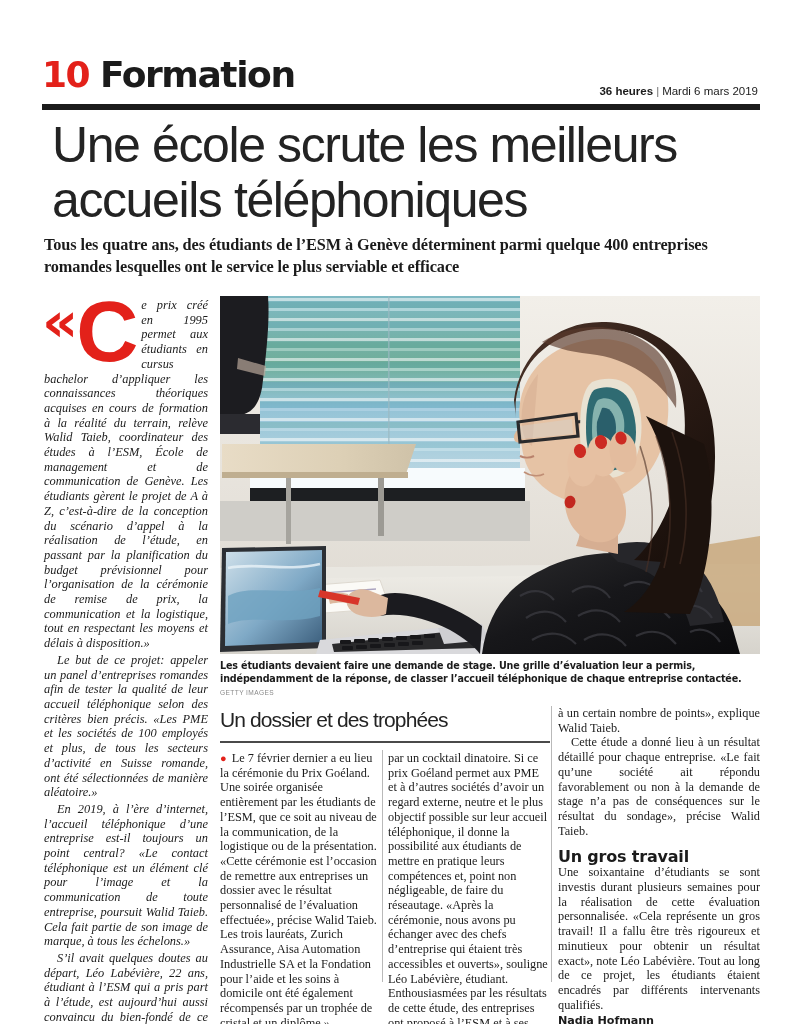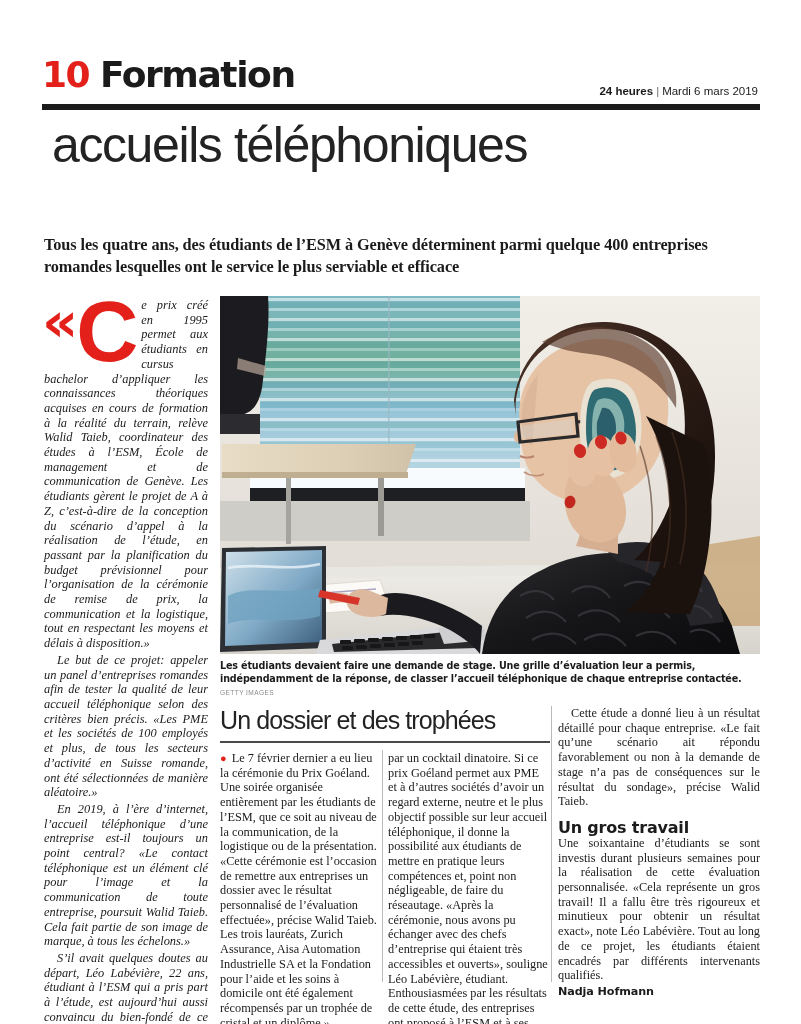--- a/index.html
+++ b/index.html
@@ -84,21 +84,21 @@
   }
   .credit{
     font-family:"Liberation Sans",sans-serif;font-weight:normal;
     font-size:6.6px;letter-spacing:0.4px;color:#8a8a8a;
   }
 
   
   .sec2-title{
     position:absolute;left:220px;top:706px;width:330px;
     font-family:"Liberation Sans",sans-serif;font-weight:300;
-    font-size:25px;line-height:28px;letter-spacing:-0.9px;color:#232323;
+    font-size:21px;line-height:28px;letter-spacing:-0.9px;color:#232323;
   }
   .sec2-rule{position:absolute;left:220px;top:741px;width:330px;height:1.6px;background:#4a4a4a;}
 
   .lowcol{
     position:absolute;font-size:12.3px;line-height:14.7px;
     text-align:justify;hyphens:auto;color:#1b1b1b;
   }
   .lowcol p{margin:0;text-indent:13px;}
   .lowcol p.noindent{text-indent:0;}
   .lowcol.c2{left:220px;top:751px;width:159px;text-align:left;}
@@ -117,26 +117,27 @@
 <body>
 
 <div class="page">
 
   <div class="masthead">
     <div class="mh-left">
       <span class="mh-pagenum">10</span>
       <span class="mh-section">Formation</span>
     </div>
     <div class="mh-right">
-      <span class="mh-brand">24 heures</span><span class="mh-sep">|</span><span>Mardi 6 mars 2019</span>
+      <span class="mh-brand">36 heures</span><span class="mh-sep">|</span><span>Mardi 6 mars 2019</span>
     </div>
   </div>
   <div class="mh-rule"></div>
 
   <div class="headline">
+    <div>Une école scrute les meilleurs</div>
     <div>accueils téléphoniques</div>
   </div>
 
   <div class="standfirst">Tous les quatre ans, des étudiants de l’ESM à Genève déterminent parmi quelque 400 entreprises romandes lesquelles ont le service le plus serviable et efficace</div>
 
   <div class="col1">
     <div class="dropwrap">
       <span class="guillemet">«</span>
       <span class="dropcap">C</span>
       <p class="noindent">e prix créé en 1995 permet aux étudiants en cursus bachelor d’appliquer les connaissances théoriques acquises en cours de formation à la réalité du terrain, relève Walid Taieb, coordinateur des études à l’ESM, École de management et de communication de Genève. Les étudiants gèrent le projet de A à Z, c’est-à-dire de la conception du scénario d’appel à la réalisation de l’étude, en passant par la planification du budget prévisionnel pour l’organisation de la cérémonie de remise de prix, la communication et la logistique, tout en respectant les moyens et délais à disposition.»</p>
@@ -381,19 +382,20 @@
   <div class="lowcol c2">
     <p class="noindent"><span class="bullet">●</span> <span>Le 7 février dernier a eu lieu la cérémonie du Prix Goéland. Une soirée organisée entièrement par les étudiants de l’ESM, que ce soit au niveau de la communication, de la logistique ou de la présentation. «Cette cérémonie est l’occasion de remettre aux entreprises un dossier avec le résultat personnalisé de l’évaluation effectuée», précise Walid Taieb. Les trois lauréats, Zurich Assurance, Aisa Automation Industrielle SA et la Fondation pour l’aide et les soins à domicile ont été également récompensés par un trophée de cristal et un diplôme.»</span></p>
 
   </div>
 
   <div class="lowcol c3">
     <p class="noindent"><span>par un cocktail dinatoire. Si ce prix Goéland permet aux PME et à d’autres sociétés d’avoir un regard externe, neutre et le plus objectif possible sur leur accueil téléphonique, il donne la possibilité aux étudiants de mettre en pratique leurs compétences et, point non négligeable, de faire du réseautage. «Après la cérémonie, nous avons pu échanger avec des chefs d’entreprise qui étaient très accessibles et ouverts», souligne Léo Labévière, étudiant. Enthousiasmées par les résultats de cette étude, des entreprises ont proposé à l’ESM et à ses étudiants de collaborer sur d’autres scénarios et projets. </span></p>
   </div>
 
   <div class="lowcol c4">
-    <p>Cette étude a donné lieu à un résultat détaillé pour chaque entreprise. «Le fait qu’une scénario ait répondu favorablement ou non à la demande de stage n’a pas de conséquences sur le résultat du sondage», précise Walid Taieb.</p>
+    <p class="noindent">à un certain nombre de points», explique Walid Taieb.</p>
+    <p>Cette étude a donné lieu à un résultat détaillé pour chaque entreprise. «Le fait qu’une société ait répondu favorablement ou non à la demande de stage n’a pas de conséquences sur le résultat du sondage», précise Walid Taieb.</p>
     <div class="subhead">Un gros travail</div>
     <p class="noindent">Une soixantaine d’étudiants se sont investis durant plusieurs semaines pour la réalisation de cette évaluation personnalisée. «Cela représente un gros travail! Il a fallu être très rigoureux et minutieux pour obtenir un résultat exact», note Léo Labévière. Tout au long de ce projet, les étudiants étaient encadrés par différents intervenants qualifiés.</p>
     <div class="byline">Nadja Hofmann</div>
   </div>
 
 </div>
 
 </body></html>

